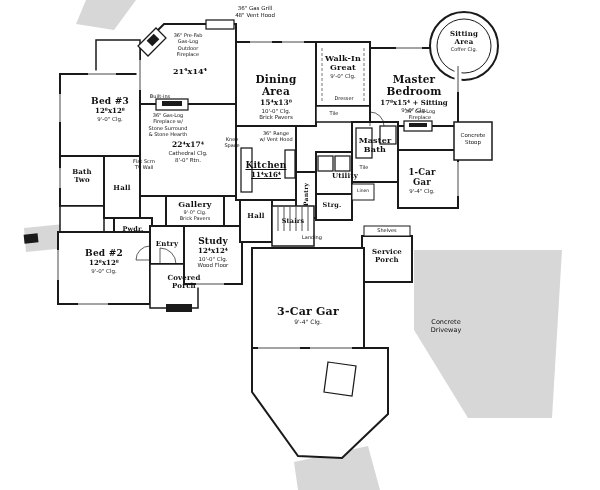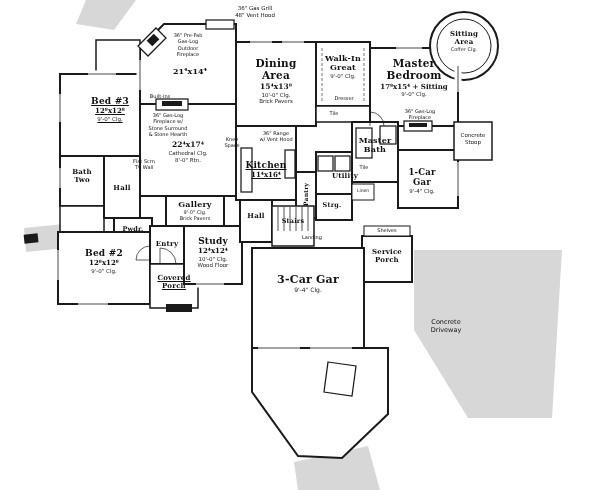--- a/index.html
+++ b/index.html
@@ -4,21 +4,21 @@
 <style>
   * { margin:0; padding:0; box-sizing:border-box; }
   html,body { background:#ffffff; }
   body { font-family:"DejaVu Sans", sans-serif; }
   .plan { position:relative; width:600px; height:490px; background:#ffffff; overflow:hidden; color:#111; }
   .plan svg { position:absolute; left:0; top:0; }
   .room-label { position:absolute; text-align:center; line-height:1.12; font-family:"DejaVu Serif", serif; color:#111; z-index:3; }
   .rname { font-weight:700; white-space:pre-line; letter-spacing:.2px; }
   .rdims { font-weight:700; font-size:7px; margin-top:1px; }
   .rnotes { font-family:"DejaVu Sans", sans-serif; font-size:5.5px; white-space:pre-line; margin-top:1px; color:#222; }
-  .lg .rname { font-size:11px; }
+  .lg .rname { font-size:11px;margin-top:16px; }
   .lg .rdims { font-size:7.5px; }
   .md .rname { font-size:9px; }
   .sm .rname { font-size:7px; }
   .xs .rname { font-size:6.5px; }
   .ann { position:absolute; font-family:"DejaVu Sans", sans-serif; font-size:5px; line-height:1.25; text-align:center; white-space:pre-line; color:#111; z-index:3; }
   .ann.a55 { font-size:5.5px; }
   .ann.a65 { font-size:6.5px; }
   .rot90 { transform:rotate(-90deg); }
 </style>
 </head>
@@ -165,21 +165,21 @@
     <g fill="none" stroke="#1a1a1a" stroke-width="0.7">
       <path d="M160,248 A16,16 0 0 1 176,264"></path>
         <line x1="160" y1="248" x2="160" y2="264"></line>
       <path d="M370,112 A14,14 0 0 1 384,126"></path>
         <line x1="370" y1="112" x2="370" y2="126"></line>
       <path d="M136,260 A14,14 0 0 1 150,246"></path>
         <line x1="136" y1="260" x2="150" y2="260"></line>
     </g>
   </svg>
 
-  <div class="room-label md" style="left:62px;top:96px;width:96px;text-decoration:underline;">
+  <div class="room-label md" style="left:62px;top:96px;width:96px;">
     <div class="rname">Bed #3</div>
     <div class="rdims">12⁸x12⁸</div>
     <div class="rnotes">9'-0" Clg.</div>
   </div>
 
   <div class="room-label sm" style="left:60px;top:168px;width:44px;">
     <div class="rname">Bath
 Two</div>
   </div>
 
@@ -194,21 +194,21 @@
   <div class="room-label md" style="left:60px;top:248px;width:88px;">
     <div class="rname">Bed #2</div>
     <div class="rdims">12⁸x12⁸</div>
     <div class="rnotes">9'-0" Clg.</div>
   </div>
 
   <div class="room-label sm" style="left:150px;top:240px;width:34px;">
     <div class="rname">Entry</div>
   </div>
 
-  <div class="room-label sm" style="left:150px;top:274px;width:48px;text-decoration:underline;">
+  <div class="room-label sm" style="left:160px;top:274px;width:48px;">
     <div class="rname">Covered
 Porch</div>
   </div>
 
   <div class="room-label md" style="left:184px;top:236px;width:58px;">
     <div class="rname">Study</div>
     <div class="rdims">12⁴x12⁴</div>
     <div class="rnotes">10'-0" Clg.
 Wood Floor</div>
   </div>
@@ -274,21 +274,21 @@
 
   <div class="room-label xs" style="left:272px;top:218px;width:42px;">
     <div class="rname">Stairs</div>
   </div>
 
   <div class="room-label md" style="left:398px;top:168px;width:48px;">
     <div class="rname" style="font-size:8.5px;">1-Car Gar</div>
     <div class="rnotes">9'-4" Clg.</div>
   </div>
 
-  <div class="room-label lg" style="left:252px;top:274px;width:112px;">
+  <div class="room-label lg" style="left:252px;top:290px;width:112px;">
     <div class="rname">3-Car Gar</div>
     <div class="rnotes" style="font-size:6px;">9'-4" Clg.</div>
   </div>
 
   <div class="room-label sm" style="left:362px;top:248px;width:50px;">
     <div class="rname">Service
 Porch</div>
   </div>
 
   <div class="room-label sm" style="left:436px;top:30px;width:56px;">

